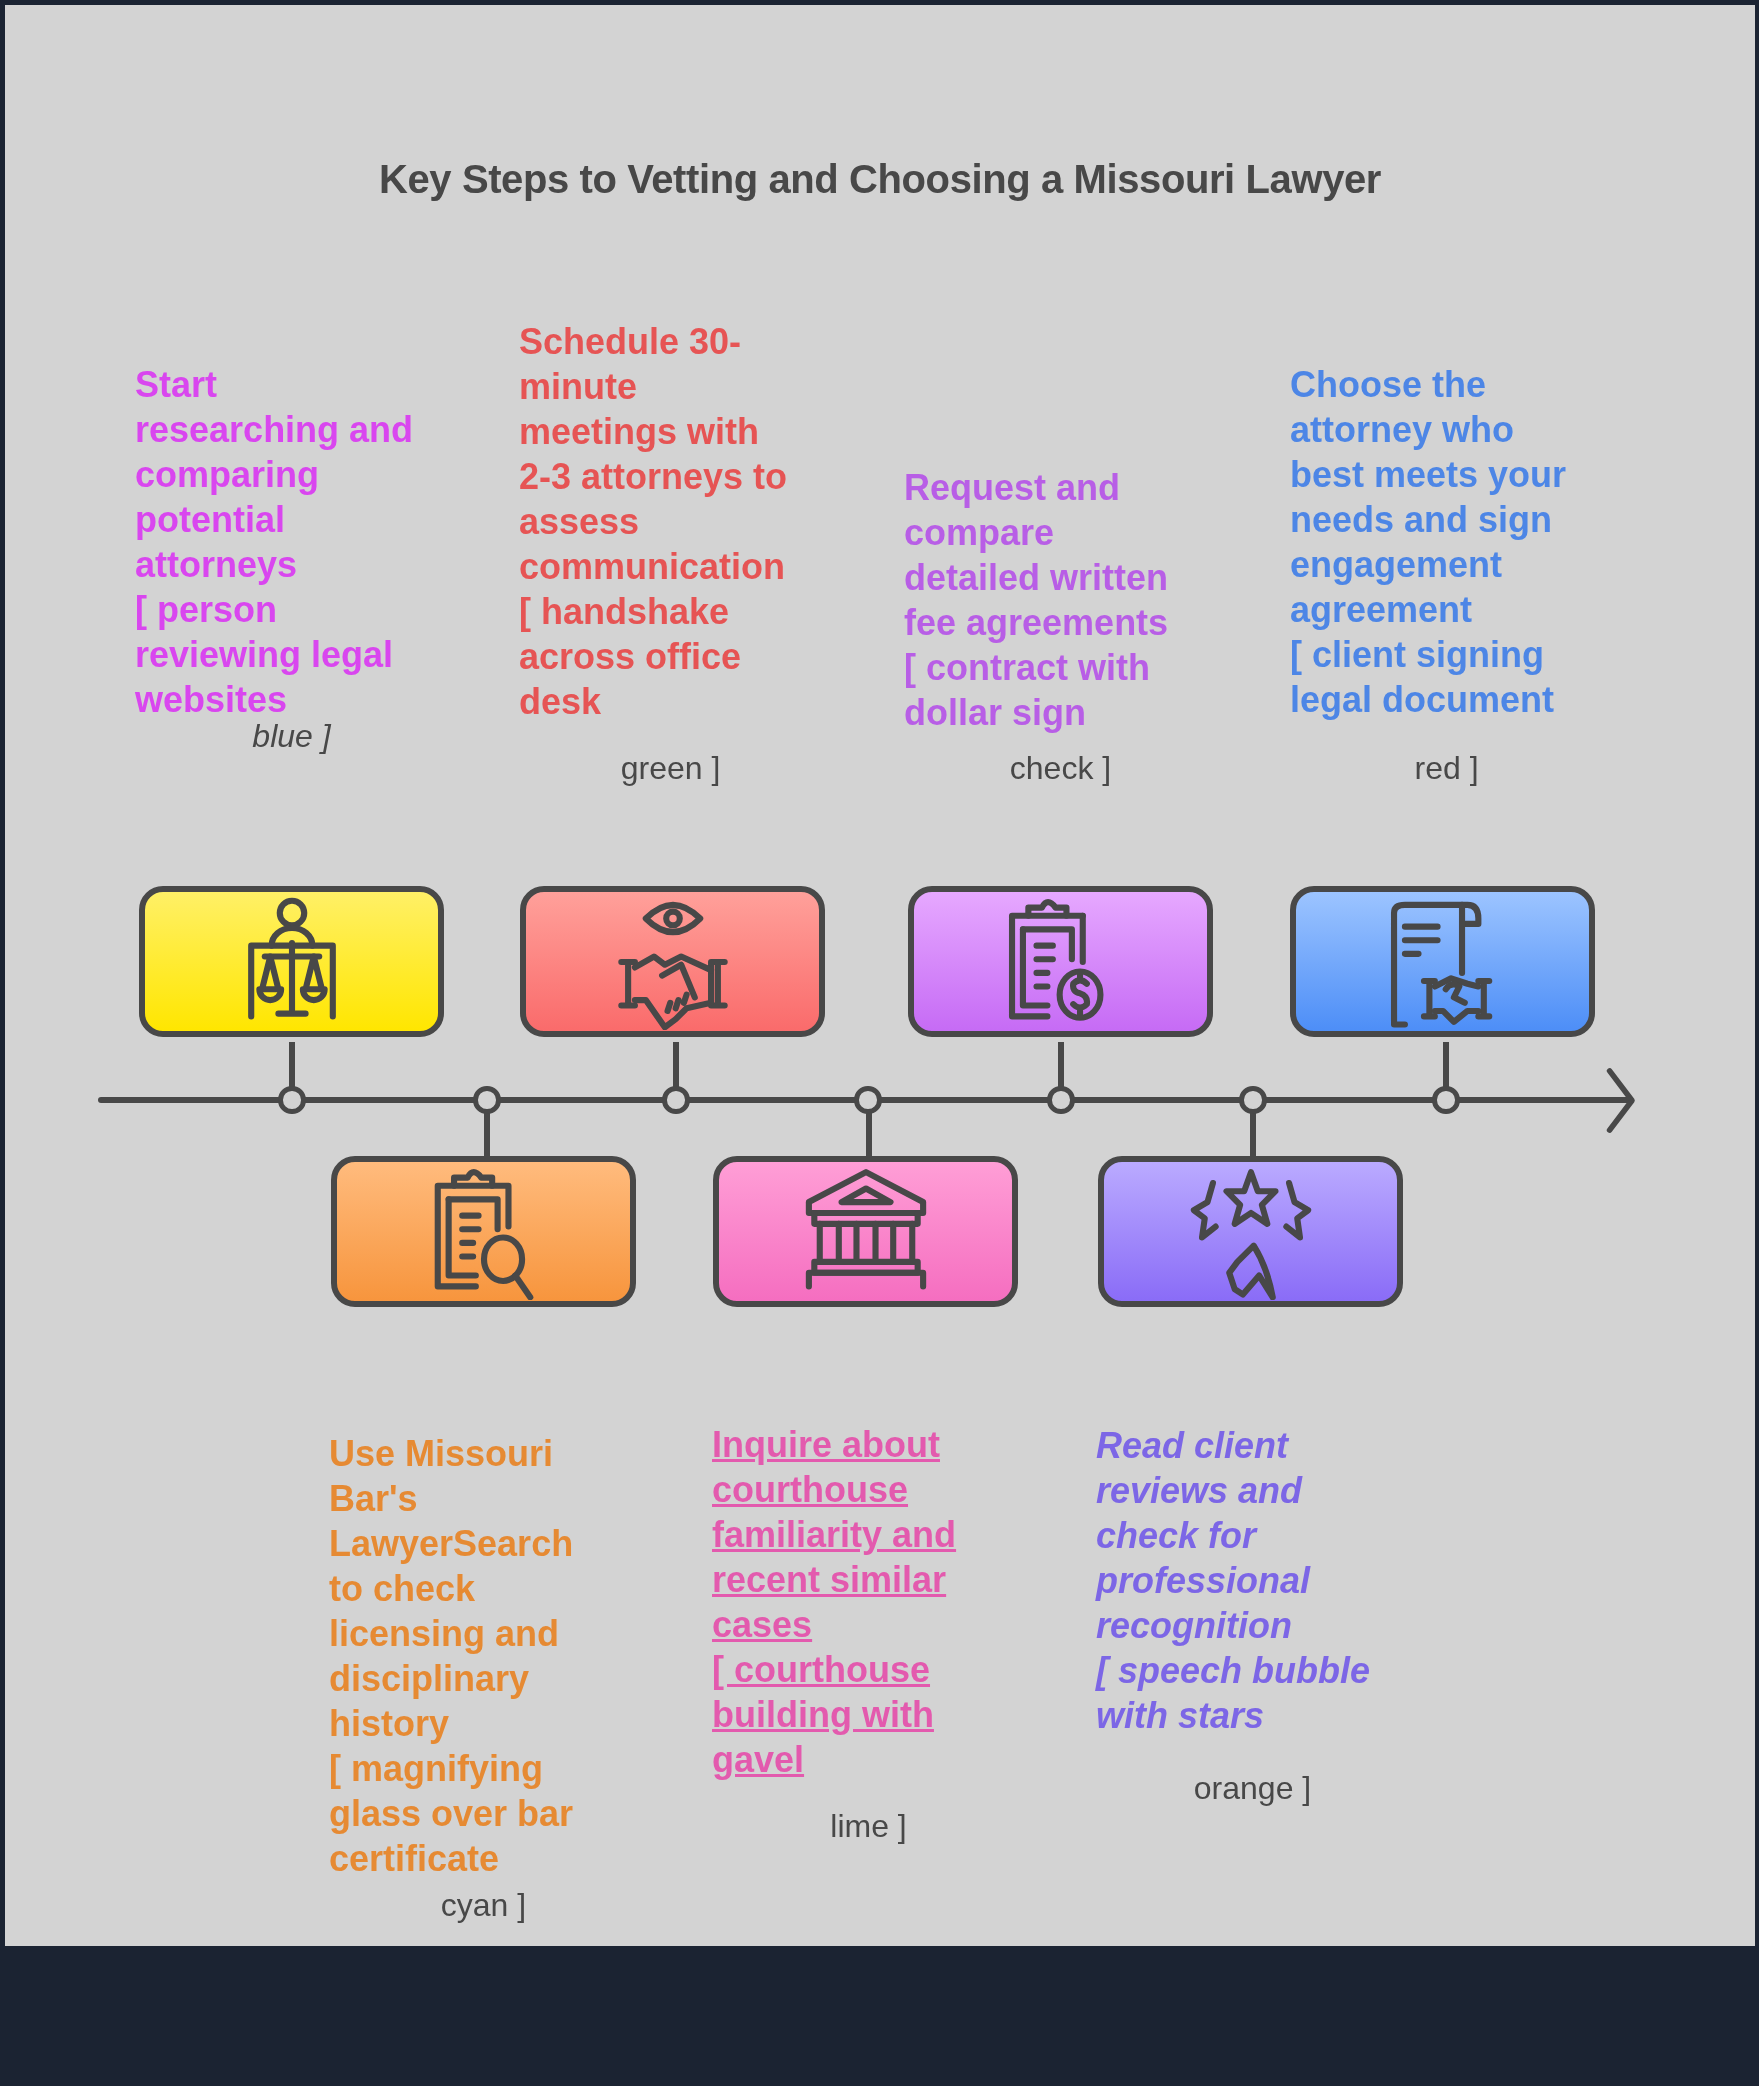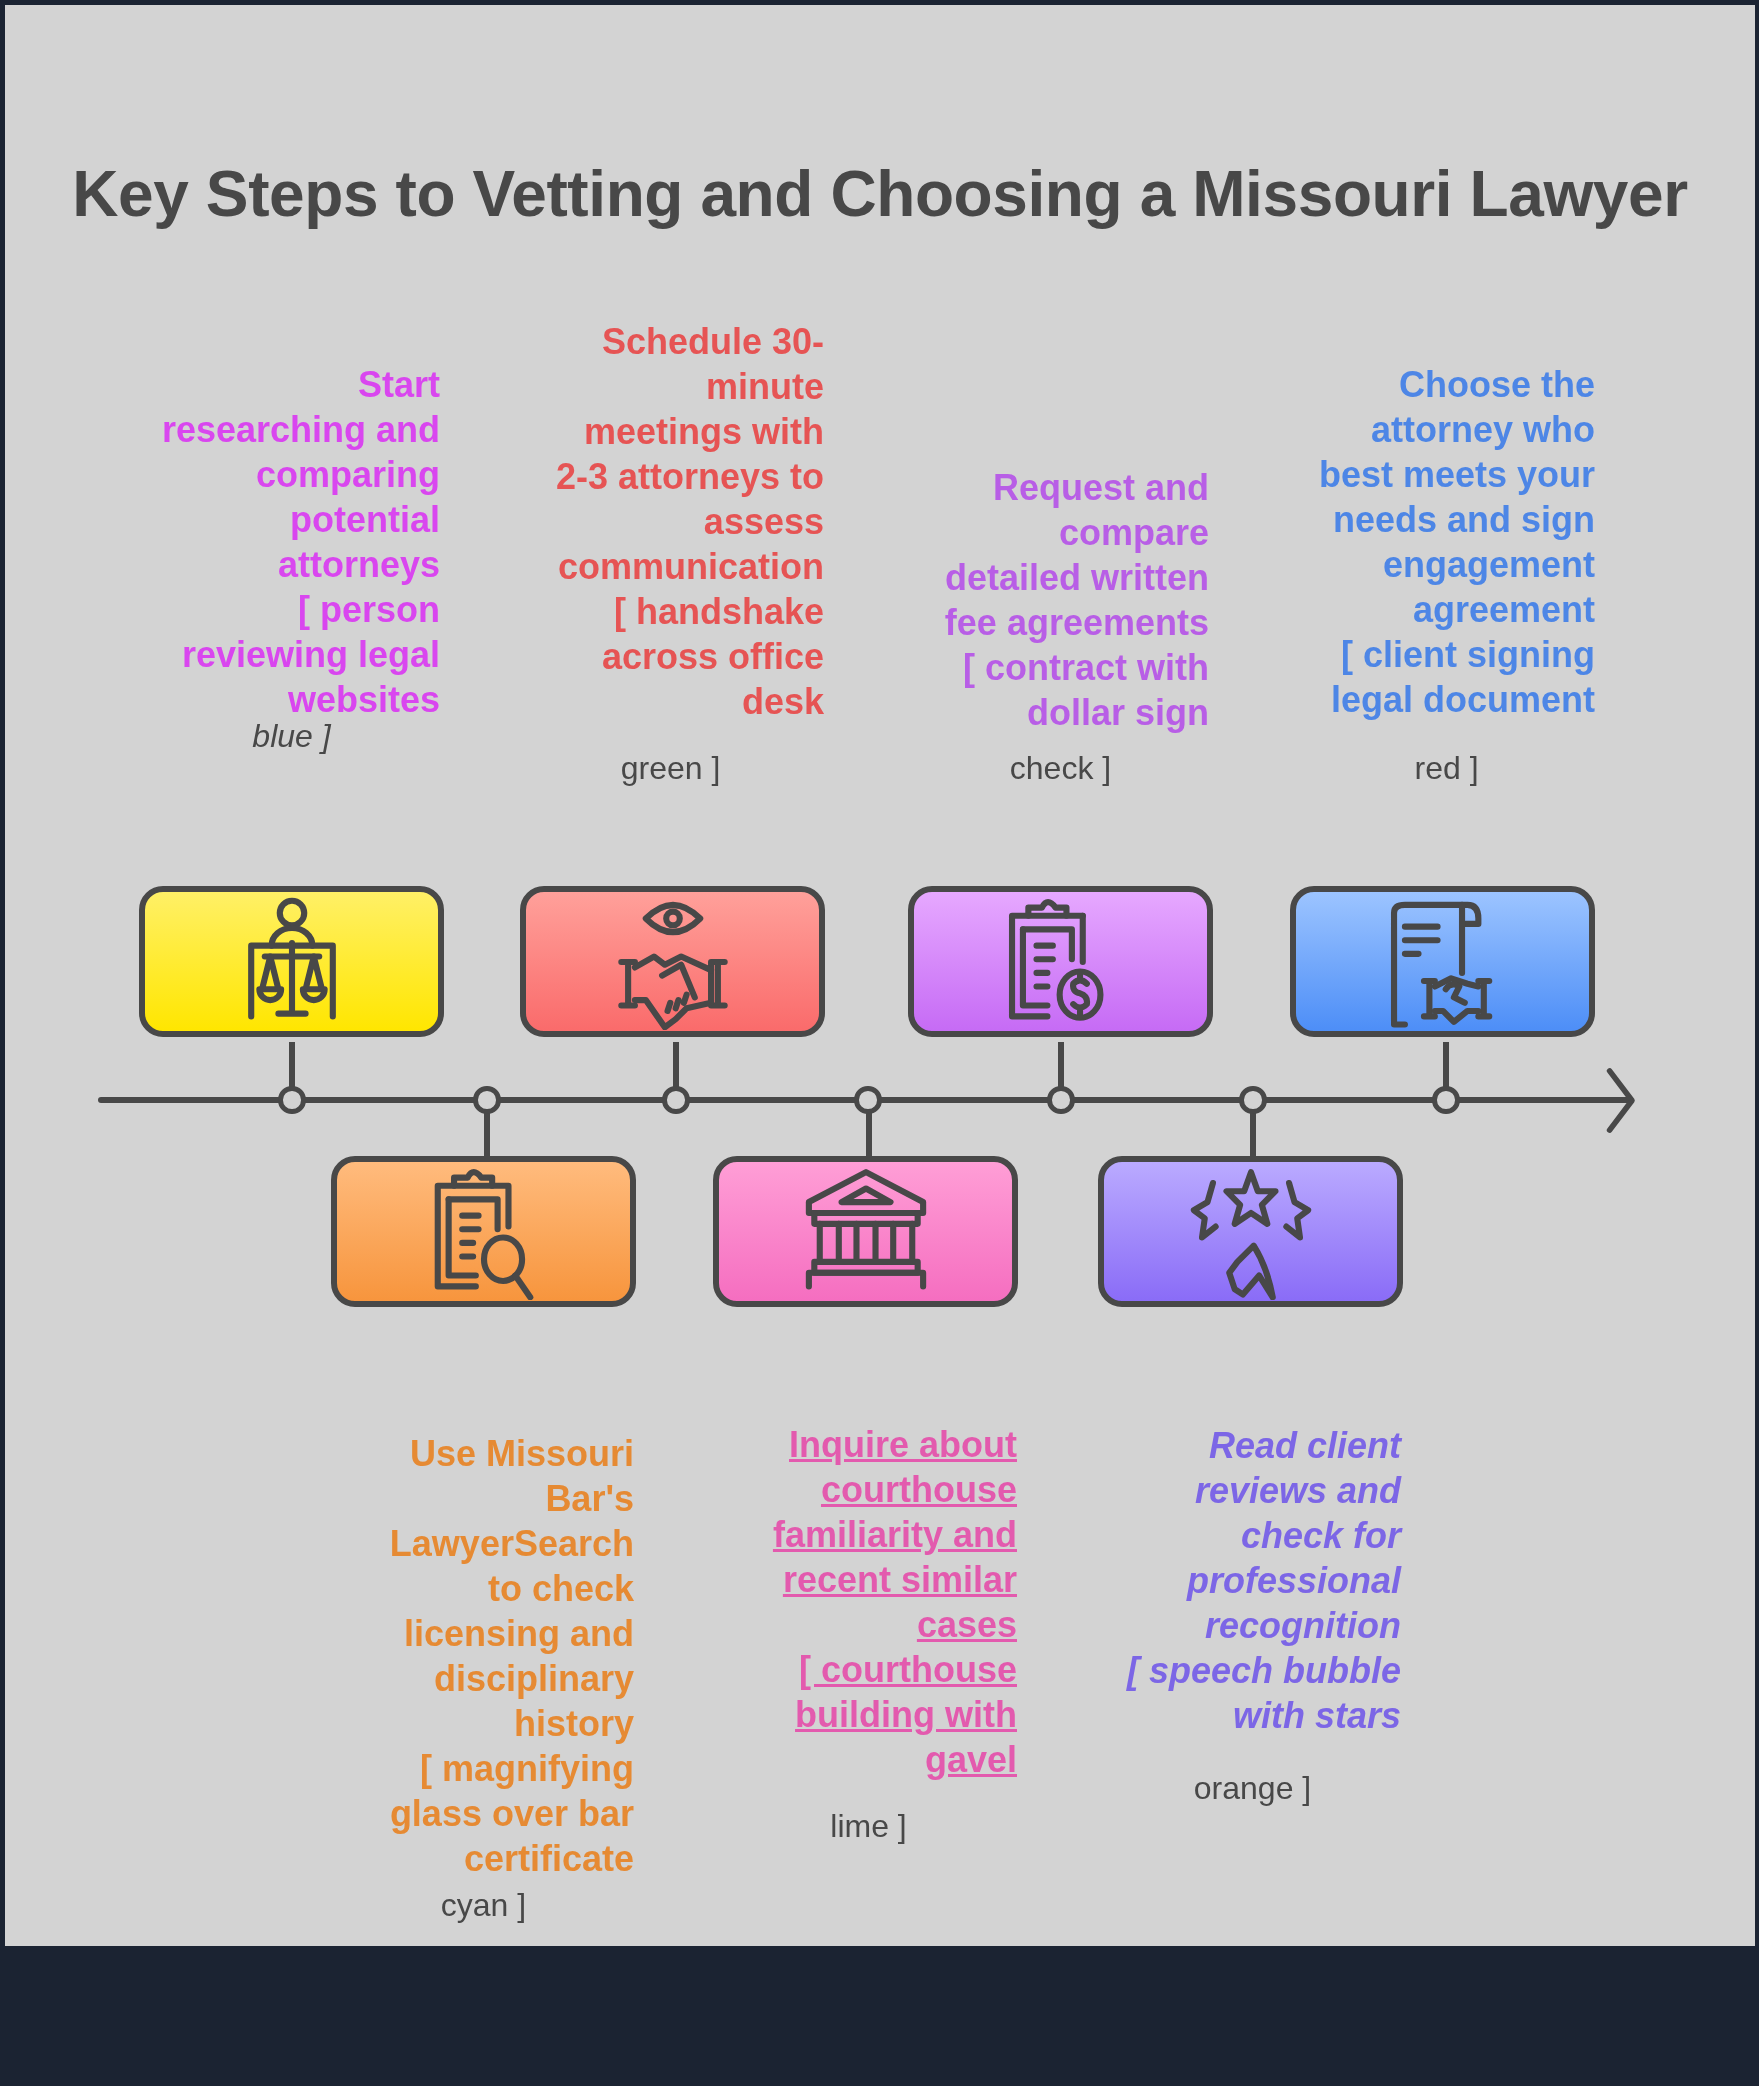--- a/index.html
+++ b/index.html
@@ -1,21 +1,21 @@
 <!DOCTYPE html>
 <html style="font-size:13px"><head>
 <meta charset="utf-8">
 <style>
   html, body { margin:0; padding:0; }
   body { width:1760px; height:2087px; background:#1b2332; position:relative; overflow:hidden;
          font-family:"Liberation Sans", "DejaVu Sans", sans-serif; }
   .panel { position:absolute; left:4.8px; top:4.8px; width:1750px; height:1941px; background:#d3d3d3; }
   .title { position:absolute; left:0; top:157px; width:1760px; text-align:center;
-           font-size:64px; font-weight:bold; color:#484848; letter-spacing:-0.4px; }
-  .step-text { position:absolute; width:305px; text-align:right; font-weight:bold;
+           font-size:40px; font-weight:bold; color:#484848; letter-spacing:-0.4px; }
+  .step-text { position:absolute; width:305px; text-align:left; font-weight:bold;
                font-size:36px; line-height:45px; white-space:pre-line; }
   .step-note { position:absolute; width:305px; text-align:center; font-size:32px; color:#484848; }
   .box { position:absolute; width:305px; height:151px; border:6.4px solid #484848; border-radius:24px;
          box-sizing:border-box; display:flex; align-items:center; justify-content:center; }
   .box svg { width:136px; height:136px; }
   .stem { position:absolute; width:5.6px; background:#484848; }
   .node { position:absolute; width:17.6px; height:17.6px; border:5.6px solid #484848; border-radius:50%;
           background:#d3d3d3; box-sizing:content-box; }
   .axis { position:absolute; left:98px; top:1097px; width:1532px; height:5.6px; background:#484848; border-radius:3.2px; }
   .arrow { position:absolute; left:1600px; top:1066px; width:48px; height:69px; }

